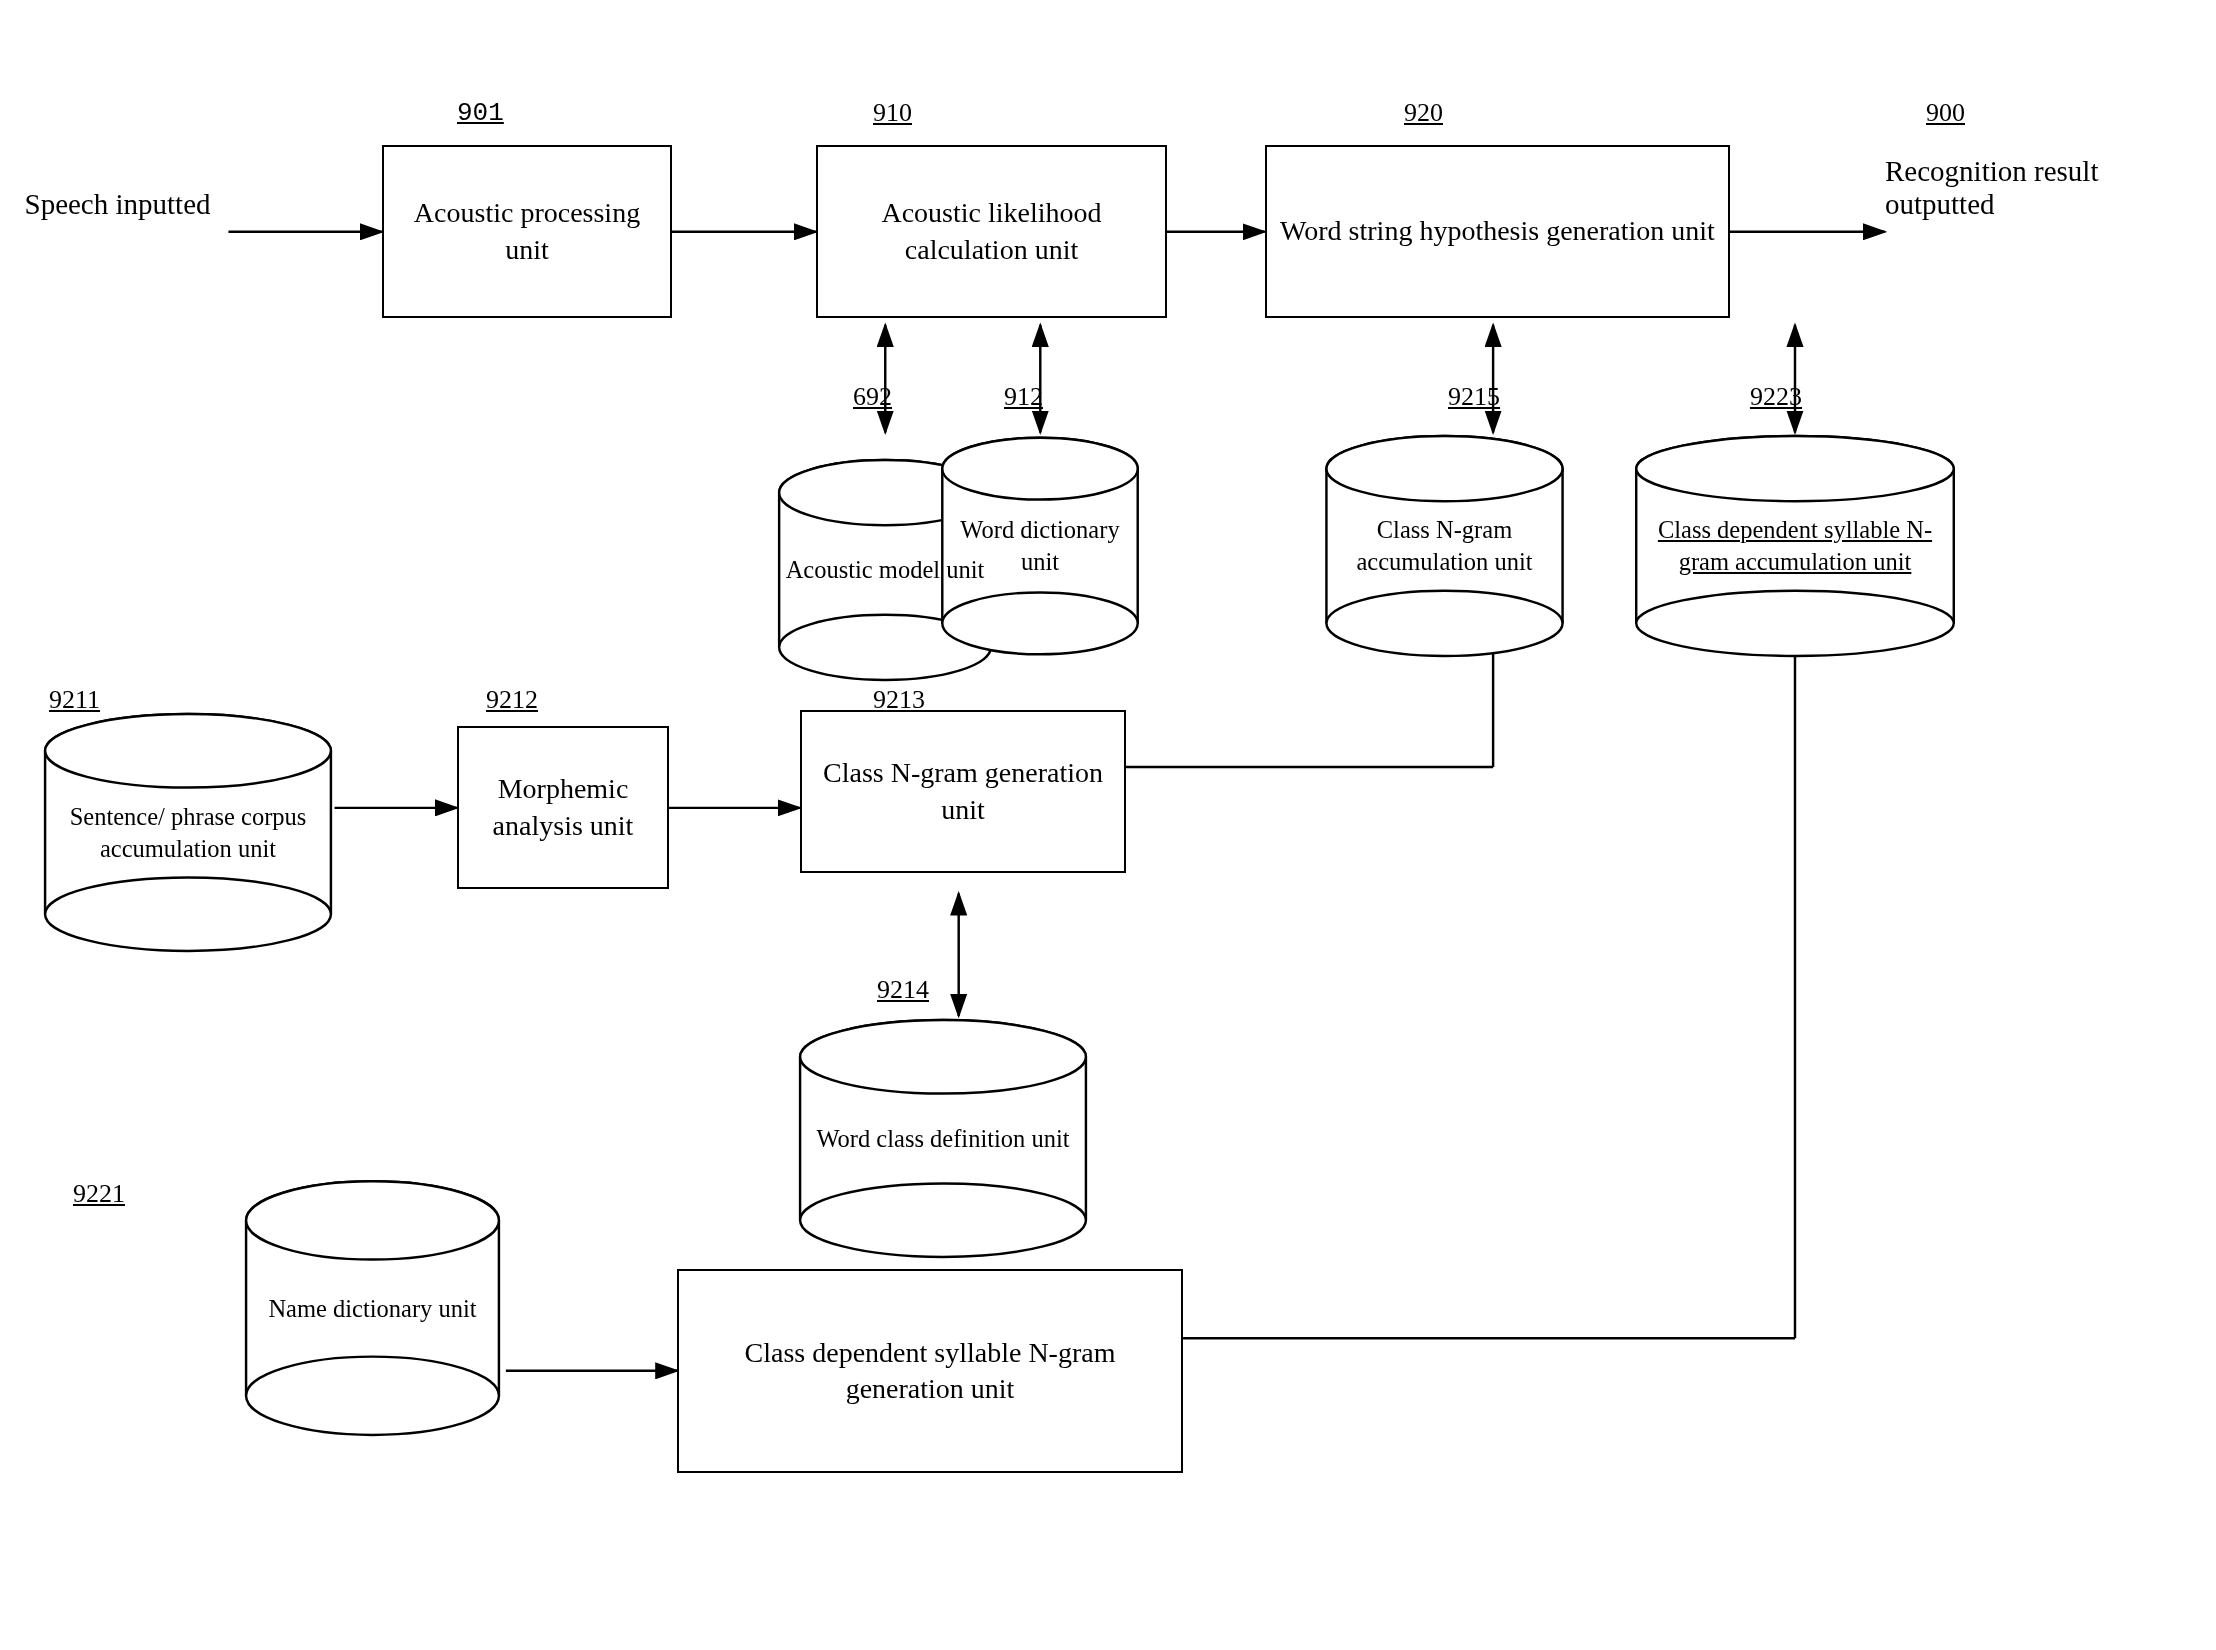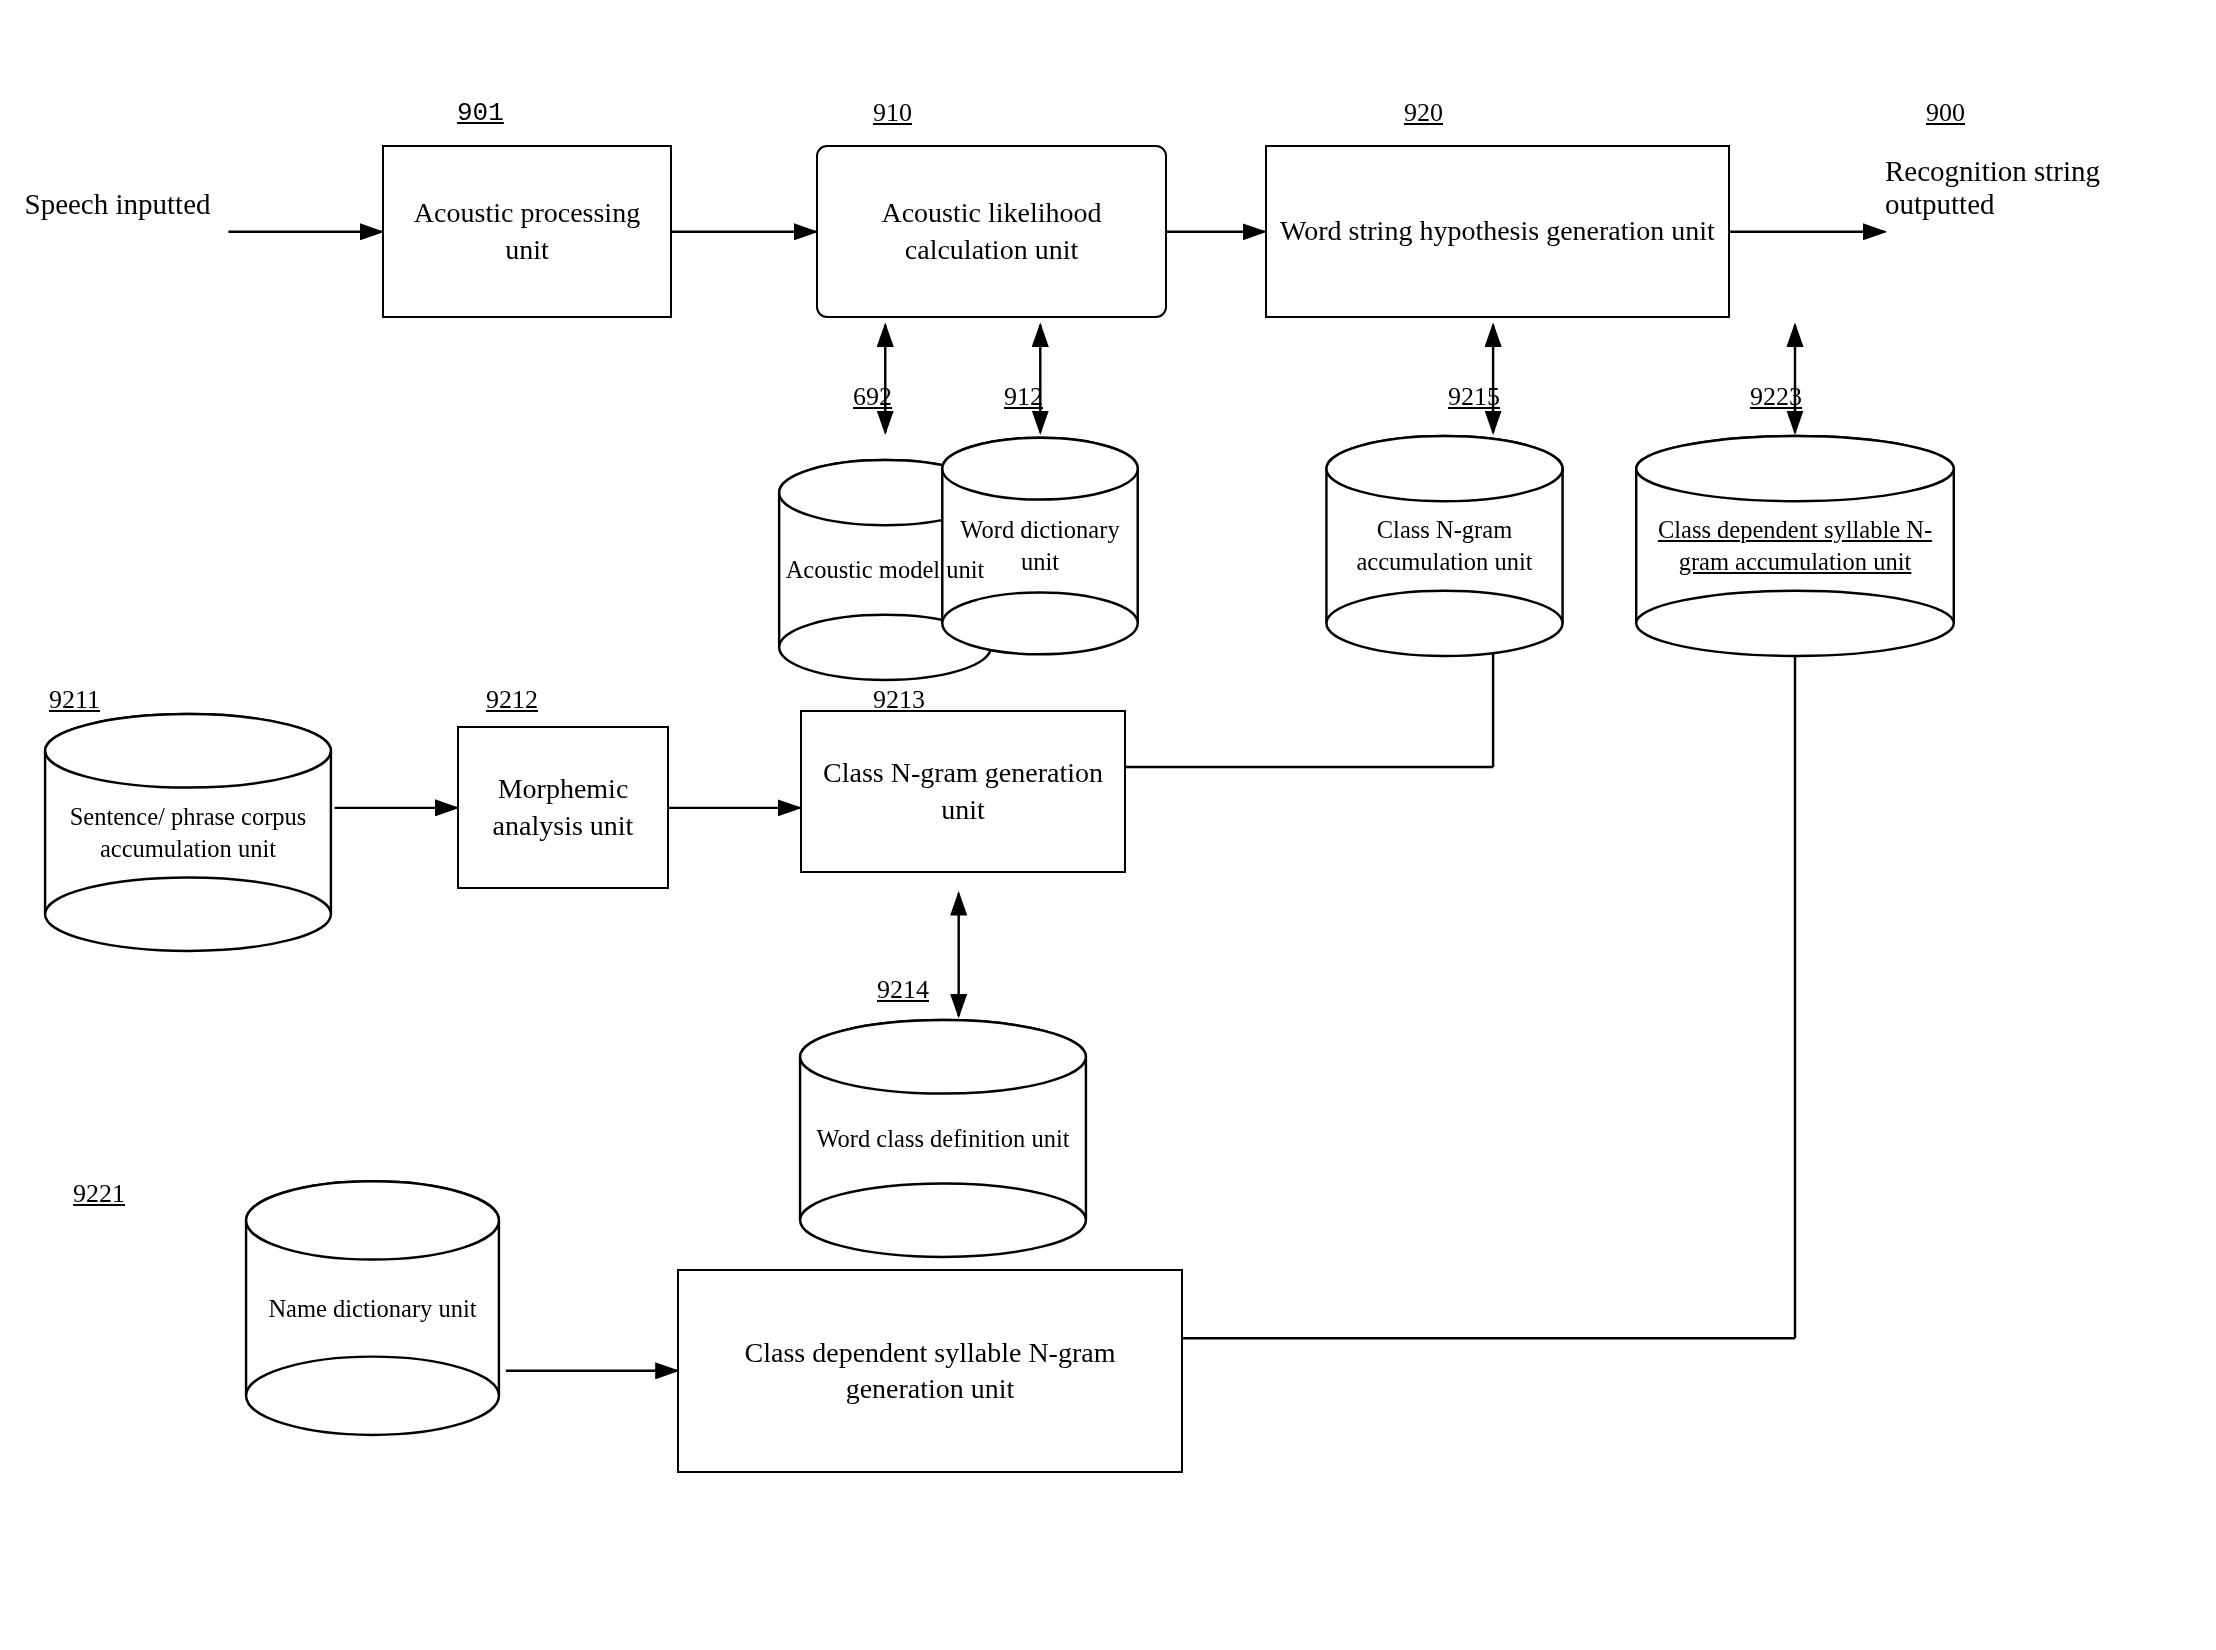--- a/index.html
+++ b/index.html
@@ -145,25 +145,25 @@
   <span class="ref" style="left:486px; top:685px;">9212</span>
   <span class="ref" style="left:873px; top:685px;">9213</span>
   <span class="ref" style="left:877px; top:975px;">9214</span>
   <span class="ref" style="left:73px; top:1179px;">9221</span>
   <span class="ref" style="left:889px; top:1269px;">9222</span>
 
   <div class="label" style="left:24.5px; top:188px; width:188px; font-size:29px; text-align:left;">Speech inputted</div>
 
   <div class="box" style="left:382px; top:145px; width:290px; height:173px;">Acoustic processing unit</div>
 
-  <div class="box" style="left:816px; top:145px; width:351px; height:173px;border-radius:11px;">Acoustic likelihood calculation unit</div>
+  <div class="box" style="left:816px; top:145px; width:351px; height:173px;">Acoustic likelihood calculation unit</div>
 
   <div class="box" style="left:1265px; top:145px; width:465px; height:173px;">Word string hypothesis generation unit</div>
 
-  <div class="label" style="left:1885px; top:155px; width:310px; font-size:29px; text-align:left;">Recognition string outputted</div>
+  <div class="label" style="left:1885px; top:155px; width:310px; font-size:29px; text-align:left;">Recognition result outputted</div>
 
   <div class="cylinder" style="left:775px; top:456px; width:220px; height:228px;">
     <svg viewBox="0 0 270 280" xmlns="http://www.w3.org/2000/svg">
       <ellipse cx="135" cy="45" rx="130" ry="40" fill="#fff" stroke="#000" stroke-width="3"></ellipse>
       <rect x="5" y="45" width="260" height="190" fill="#fff" stroke="none"></rect>
       <line x1="5" y1="45" x2="5" y2="235" stroke="#000" stroke-width="3"></line>
       <line x1="265" y1="45" x2="265" y2="235" stroke="#000" stroke-width="3"></line>
       <ellipse cx="135" cy="235" rx="130" ry="40" fill="#fff" stroke="#000" stroke-width="3"></ellipse>
       <ellipse cx="135" cy="45" rx="130" ry="40" fill="#fff" stroke="#000" stroke-width="3"></ellipse>
     </svg>

